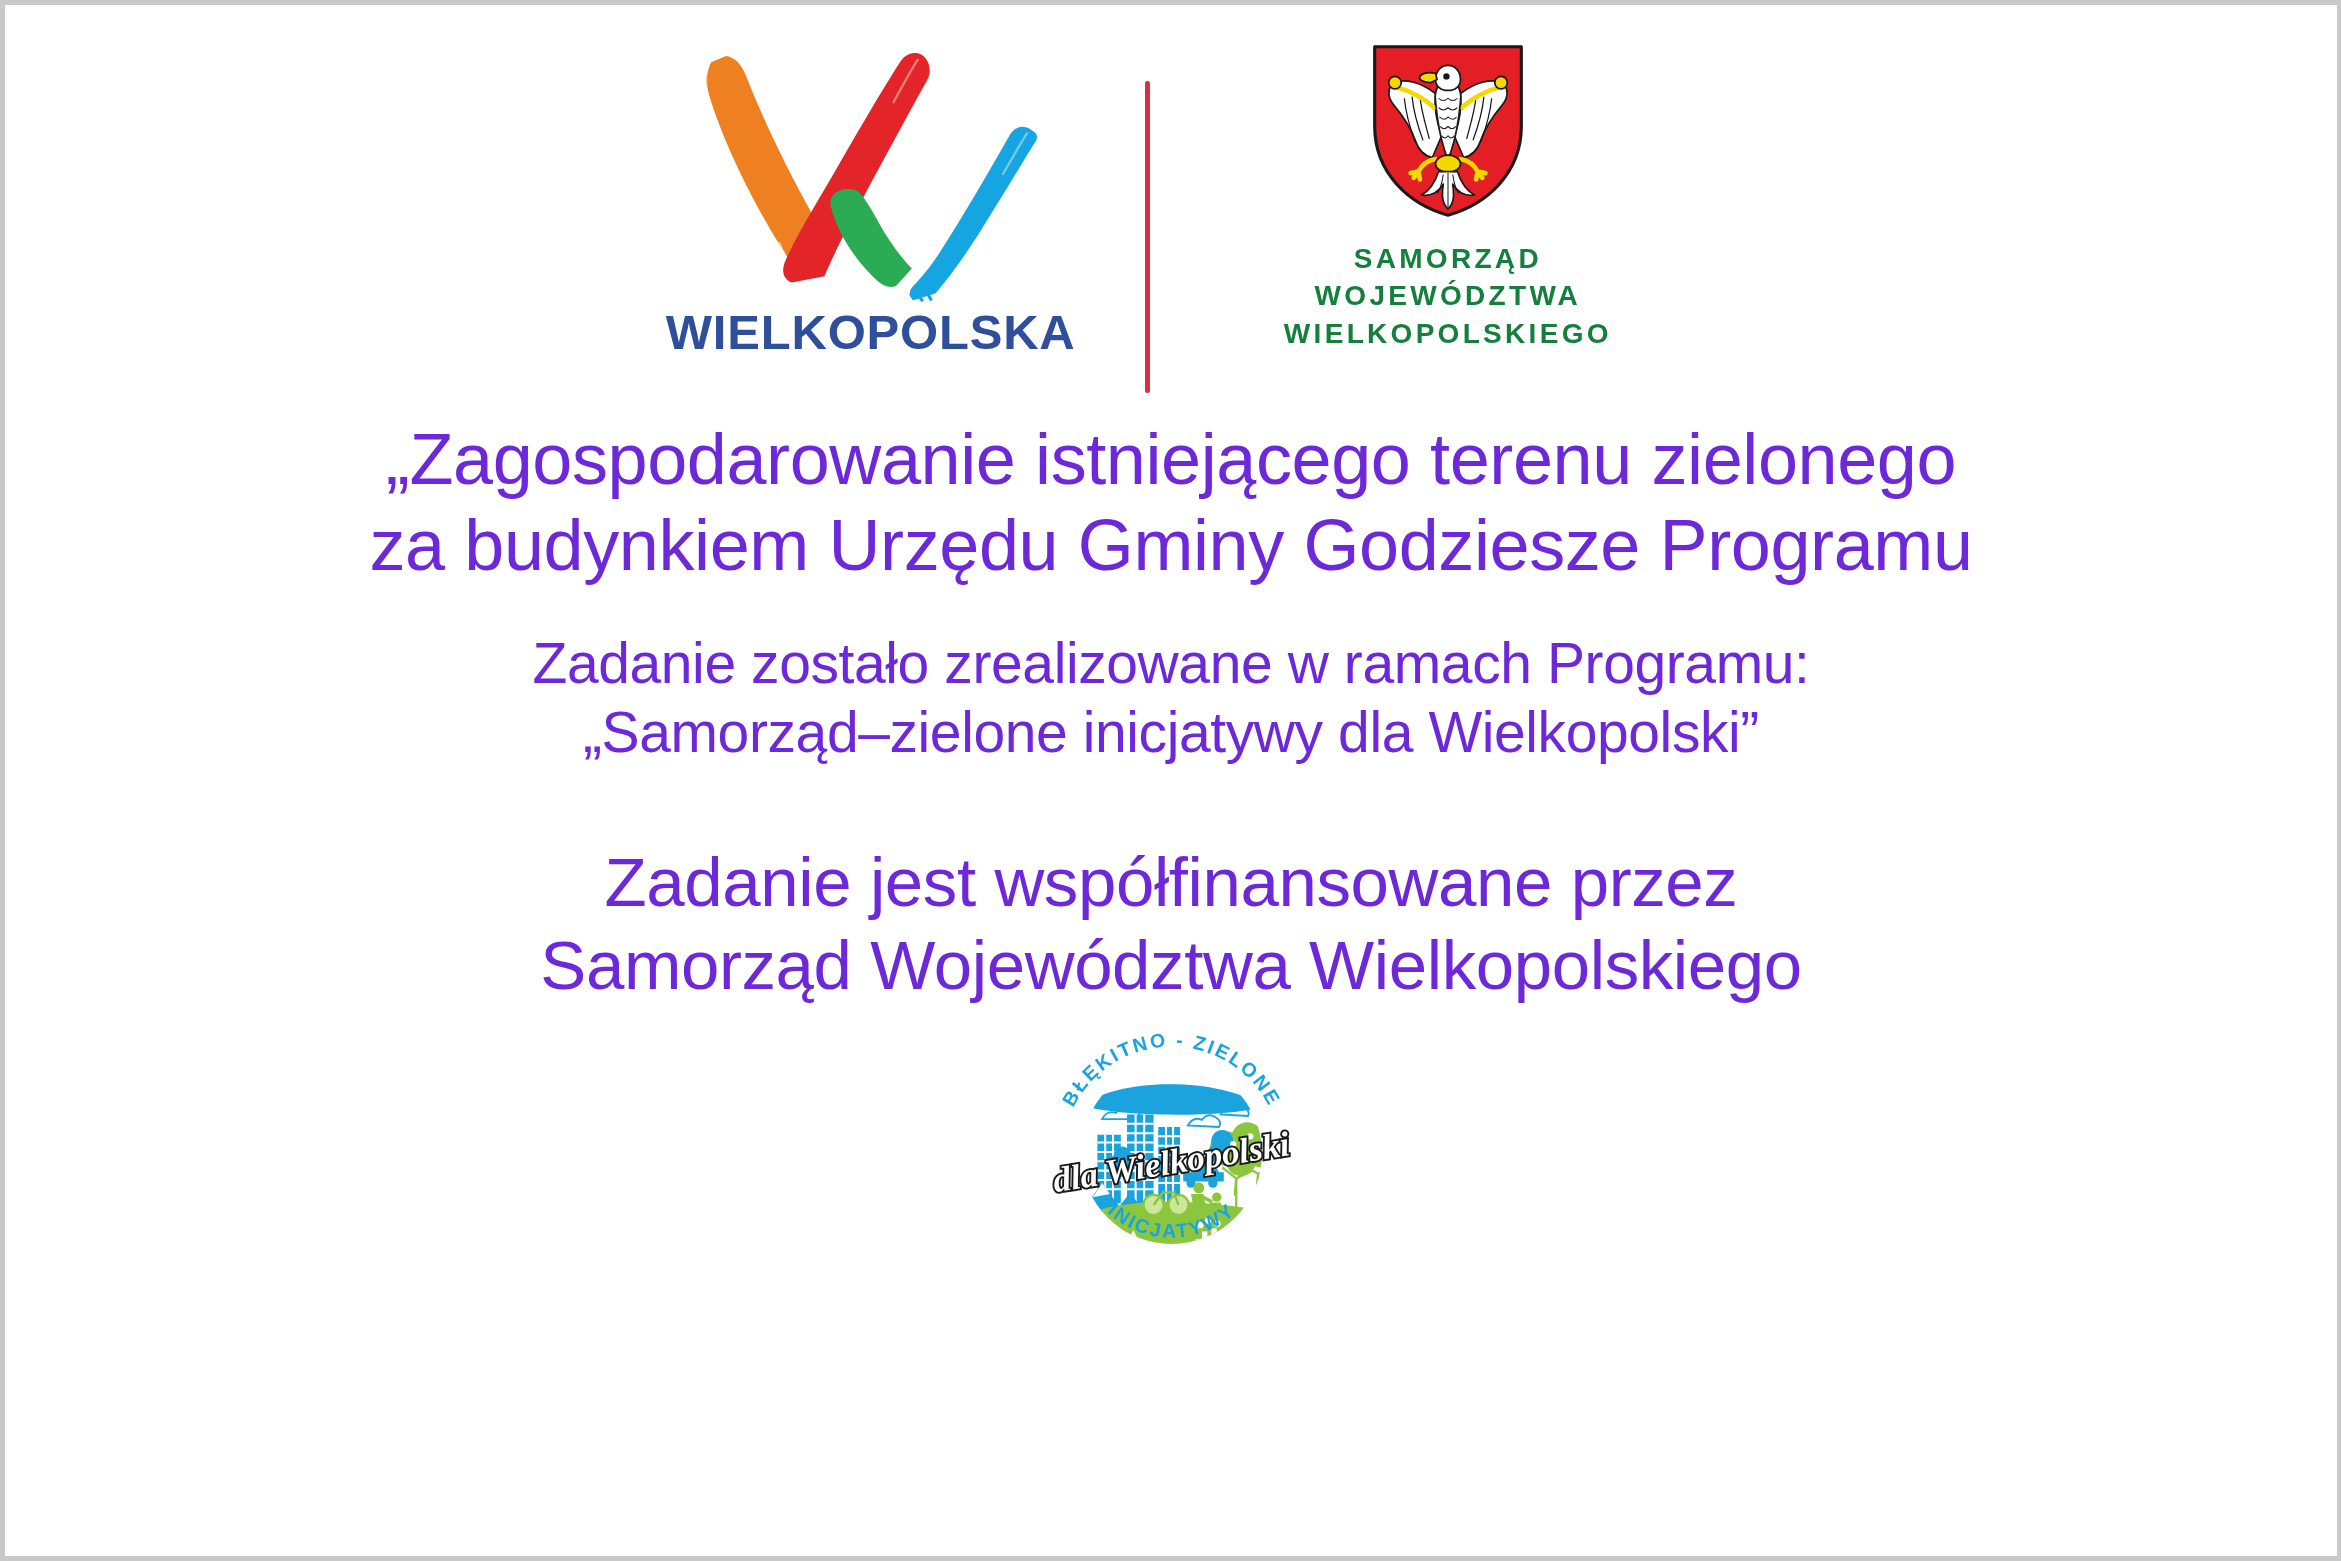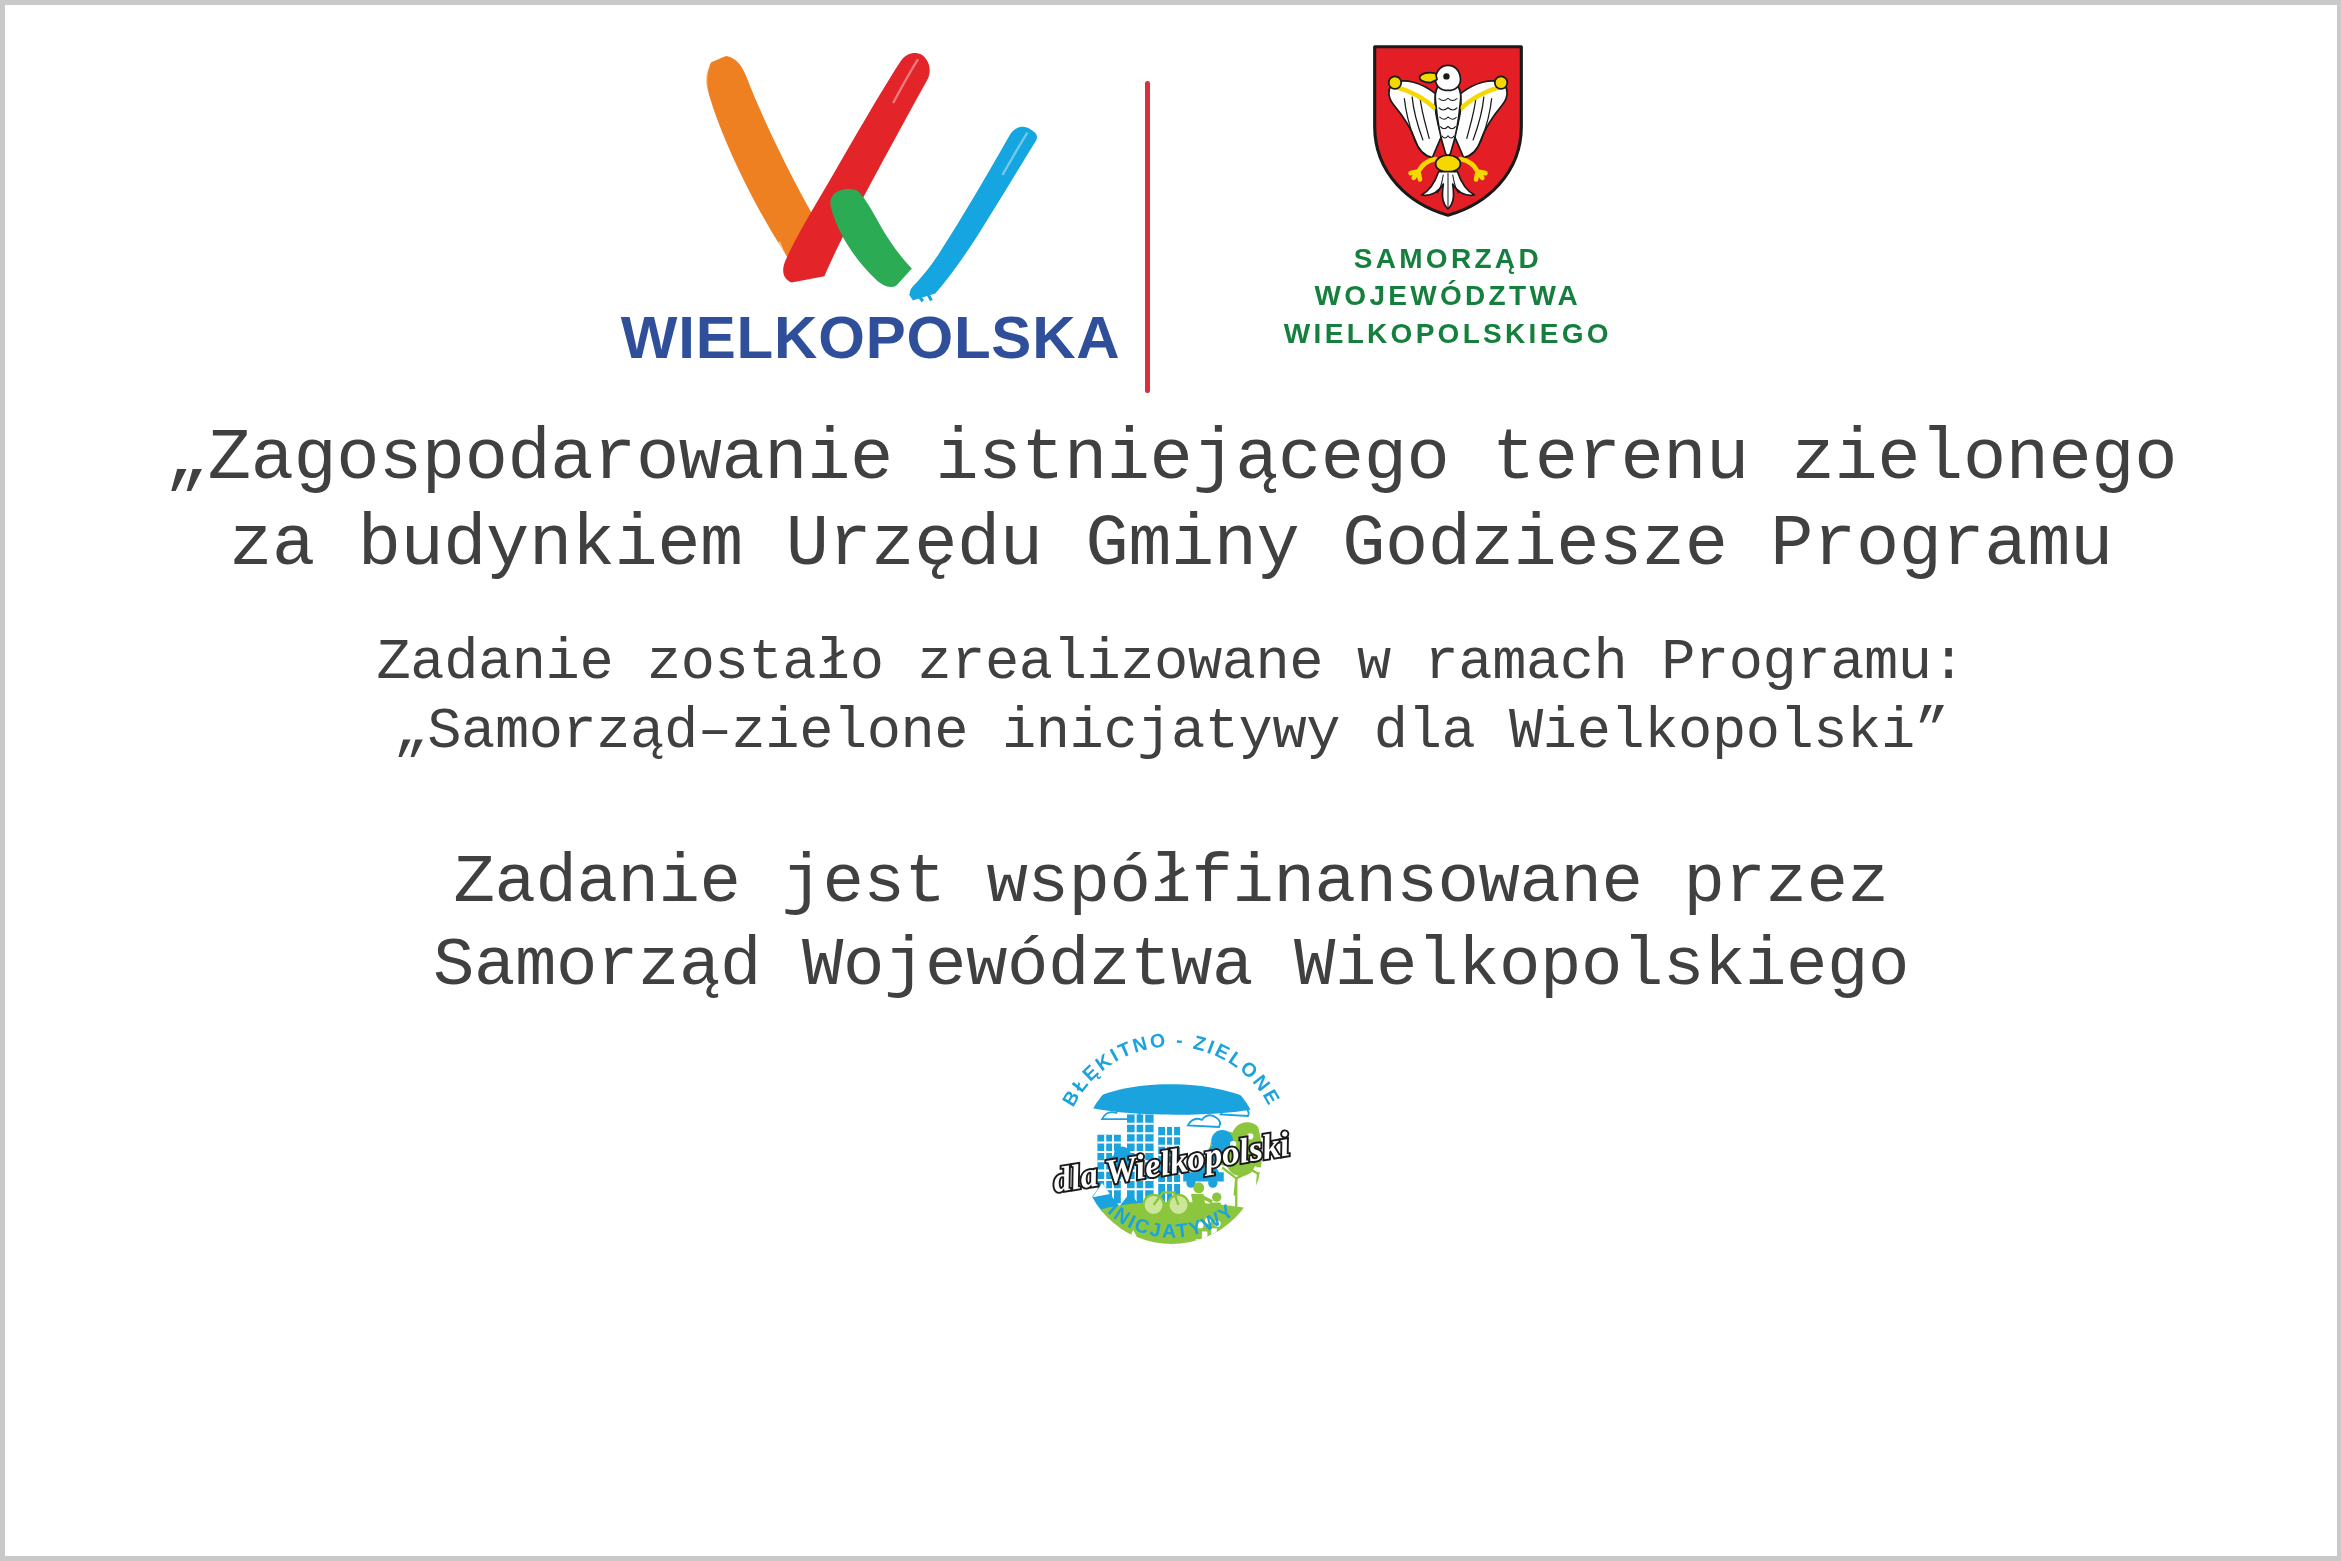--- a/index.html
+++ b/index.html
@@ -46,21 +46,21 @@
     display: flex;
     flex-direction: column;
     align-items: center;
     justify-content: flex-start;
     padding-top: 9.4px;
   }
   .wlk-mark { width: 367px; height: 258px; display:block; }
   .wlk-word {
     font-family: "Liberation Sans", sans-serif;
     font-weight: bold;
-    font-size: 60px;
+    font-size: 49px;
     letter-spacing: 0.8px;
     color: #2f4f9b;
     margin-top: 4.7px;
     line-height: 1;
   }
 
   .divider {
     width: 4.7px;
     height: 312px;
     background: #d8303c;
@@ -91,23 +91,23 @@
   
   .content {
     width: 100%;
     display: flex;
     flex-direction: column;
     align-items: center;
     margin-top: 12.5px;
   }
   .para {
     text-align: center;
-    font-family: Liberation Mono, monospace;
+    font-family: Liberation Sans, sans-serif;
     font-stretch: condensed;
-    color: #404040;
+    color: #6d28d9;
     line-height: 1.20;
     letter-spacing: -0.4px;
   }
   .para div { white-space: nowrap; }
   .p-title { font-size: 72px; }
   .p-program { font-size: 57px; margin-top: 41px; }
   .p-cofin { font-size: 69px; margin-top: 76px; }
 
   
   .badge-wrap {

